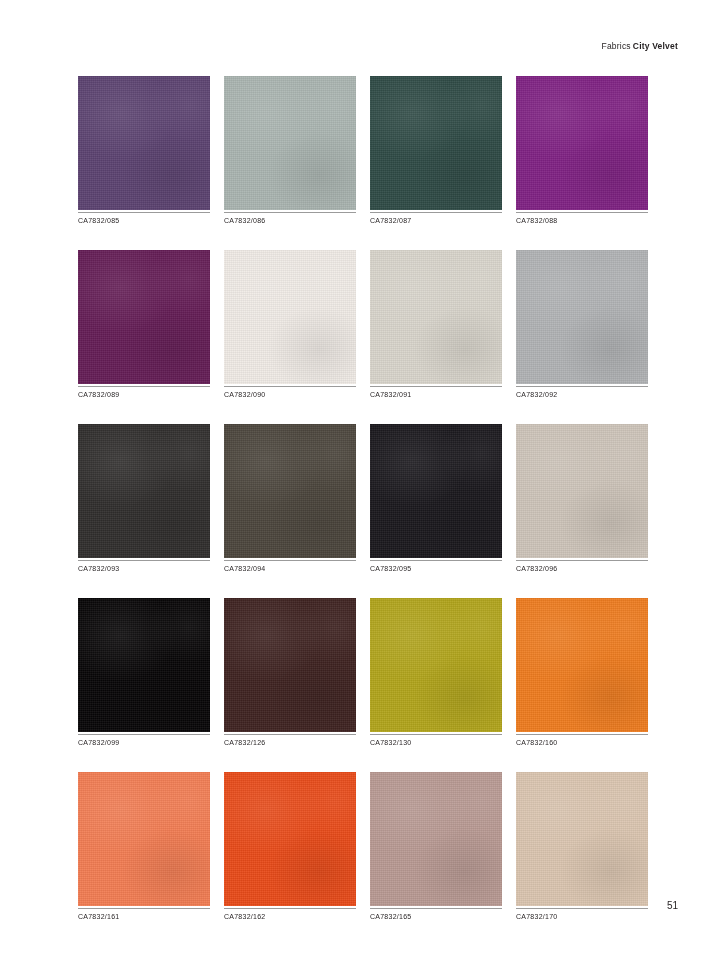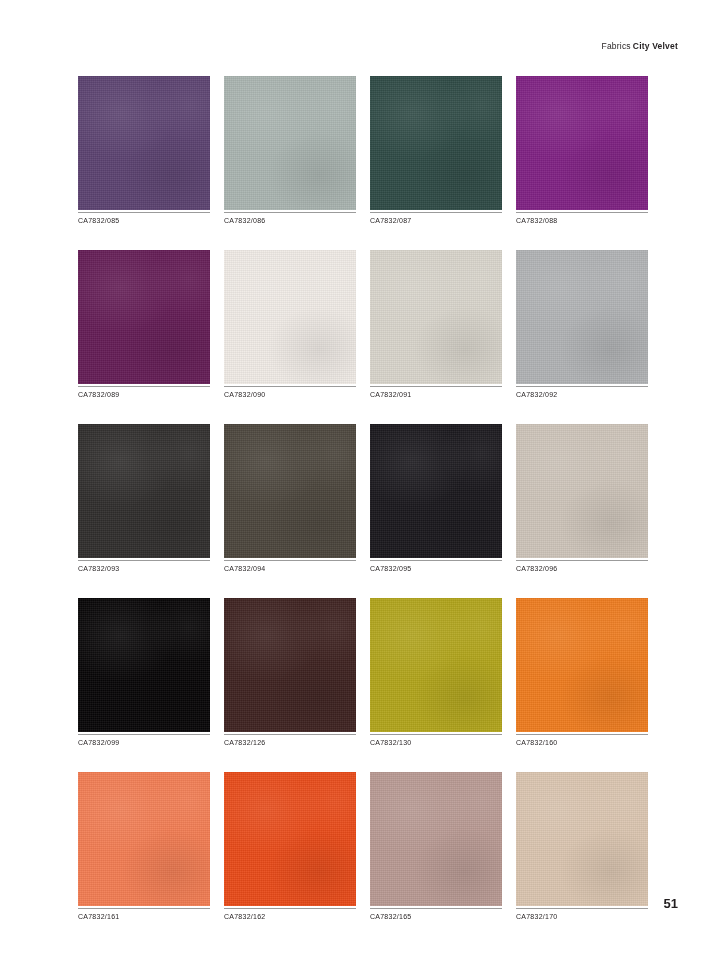--- a/index.html
+++ b/index.html
@@ -88,22 +88,22 @@
     letter-spacing: 0.25px;
     color: #231f20;
     white-space: nowrap;
   }
 
   
   .page-number {
     position: absolute;
     right: 48px;
     bottom: 48px;
-    font-size: 13px;
-    font-weight: 700;
+    font-size: 10px;
+    font-weight: 400;
     color: #231f20;
   }
 </style>
 </head>
 <body>
 
 <div class="page">
 
   <div class="page-header">
     <span class="collection-prefix">Fabrics</span><span class="collection-name">City Velvet</span>

